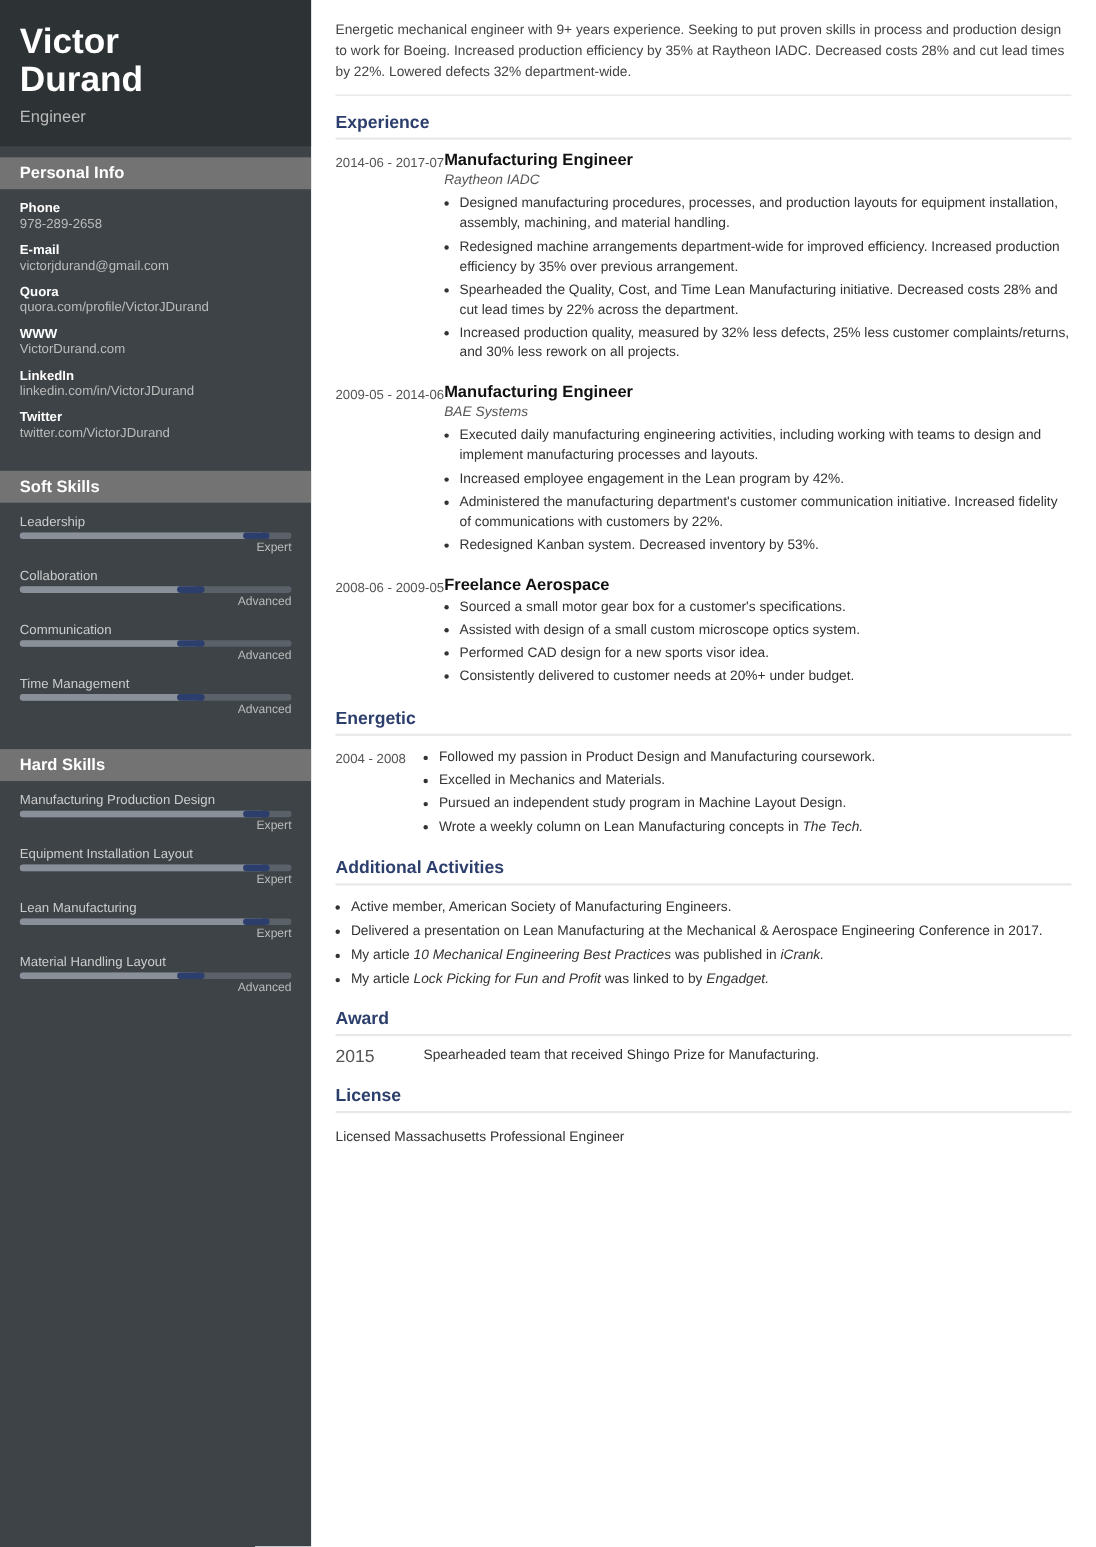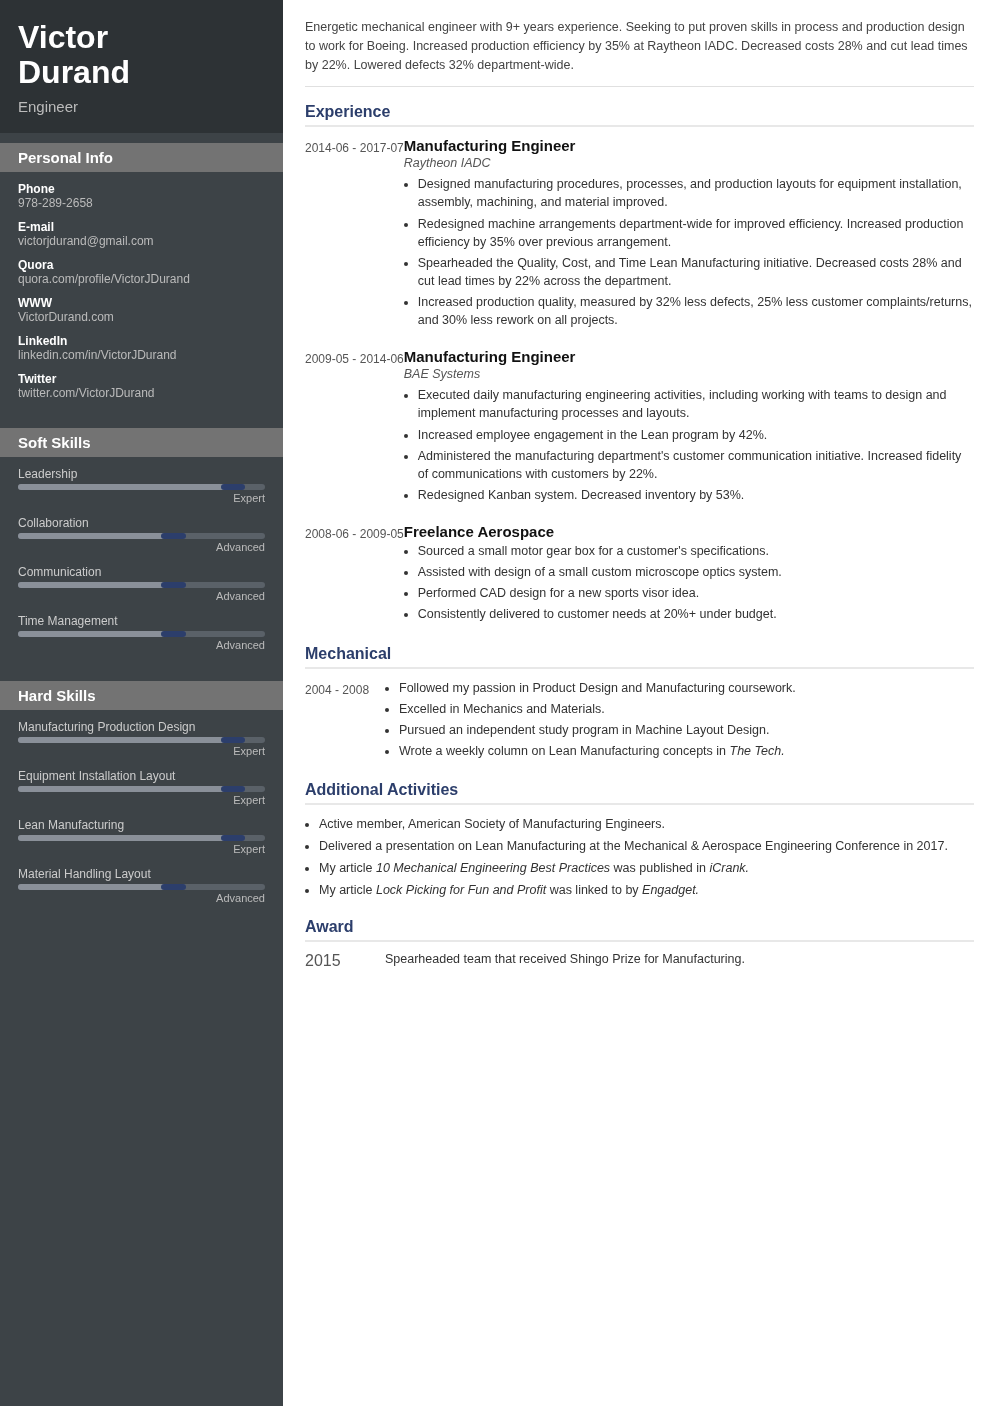--- a/index.html
+++ b/index.html
@@ -305,21 +305,21 @@
 
   <div class="section">
     <div class="section-title">Experience</div>
     <div id="experience-entries">
         <div class="entry">
       <div class="entry-date">2014-06 -&nbsp;2017-07</div>
       <div class="entry-content">
         <div class="entry-title">Manufacturing Engineer</div>
         <div class="entry-company">Raytheon IADC</div>
         <ul class="entry-bullets">
-              <li>Designed manufacturing procedures, processes, and production layouts for equipment installation, assembly, machining, and material improved.</li>
+              <li>Designed manufacturing procedures, processes, and production layouts for equipment installation, assembly, machining, and material handling.</li>
               <li>Redesigned machine arrangements department-wide for improved efficiency. Increased production efficiency by 35% over previous arrangement.</li>
               <li>Spearheaded the Quality, Cost, and Time Lean Manufacturing initiative. Decreased costs 28% and cut lead times by 22% across the department.</li>
               <li>Increased production quality, measured by 32% less defects, 25% less customer complaints/returns, and 30% less rework on all projects.</li>
             </ul>
       </div>
     </div>
         <div class="entry">
       <div class="entry-date">2009-05 -&nbsp;2014-06</div>
       <div class="entry-content">
         <div class="entry-title">Manufacturing Engineer</div>
@@ -342,21 +342,21 @@
               <li>Assisted with design of a small custom microscope optics system.</li>
               <li>Performed CAD design for a new sports visor idea.</li>
               <li>Consistently delivered to customer needs at 20%+ under budget.</li>
             </ul>
       </div>
     </div>
       </div>
   </div>
 
   <div class="section">
-    <div class="section-title">Mechanical</div>
+    <div class="section-title">Energetic</div>
     <div id="education-entries">
         <div class="entry">
       <div class="entry-date">2004 -&nbsp;2008</div>
       <div class="entry-content">
 
         <ul class="entry-bullets">
               <li>Followed my passion in Product Design and Manufacturing coursework.</li>
               <li>Excelled in Mechanics and Materials.</li>
               <li>Pursued an independent study program in Machine Layout Design.</li>
               <li>Wrote a weekly column on Lean Manufacturing concepts in <em>The Tech.</em></li>
@@ -381,13 +381,17 @@
   <div class="section">
     <div class="section-title">Award</div>
     <div id="award-entries">
         <div class="award-entry">
     <div class="award-year">2015</div>
     <div class="award-text">Spearheaded team that received Shingo Prize for Manufacturing.</div>
   </div>
       </div>
   </div>
 
+  <div class="section">
+    <div class="section-title">License</div>
+    <div class="license-text">Licensed Massachusetts Professional Engineer</div>
+  </div>
 </div>
 
 </body></html>

